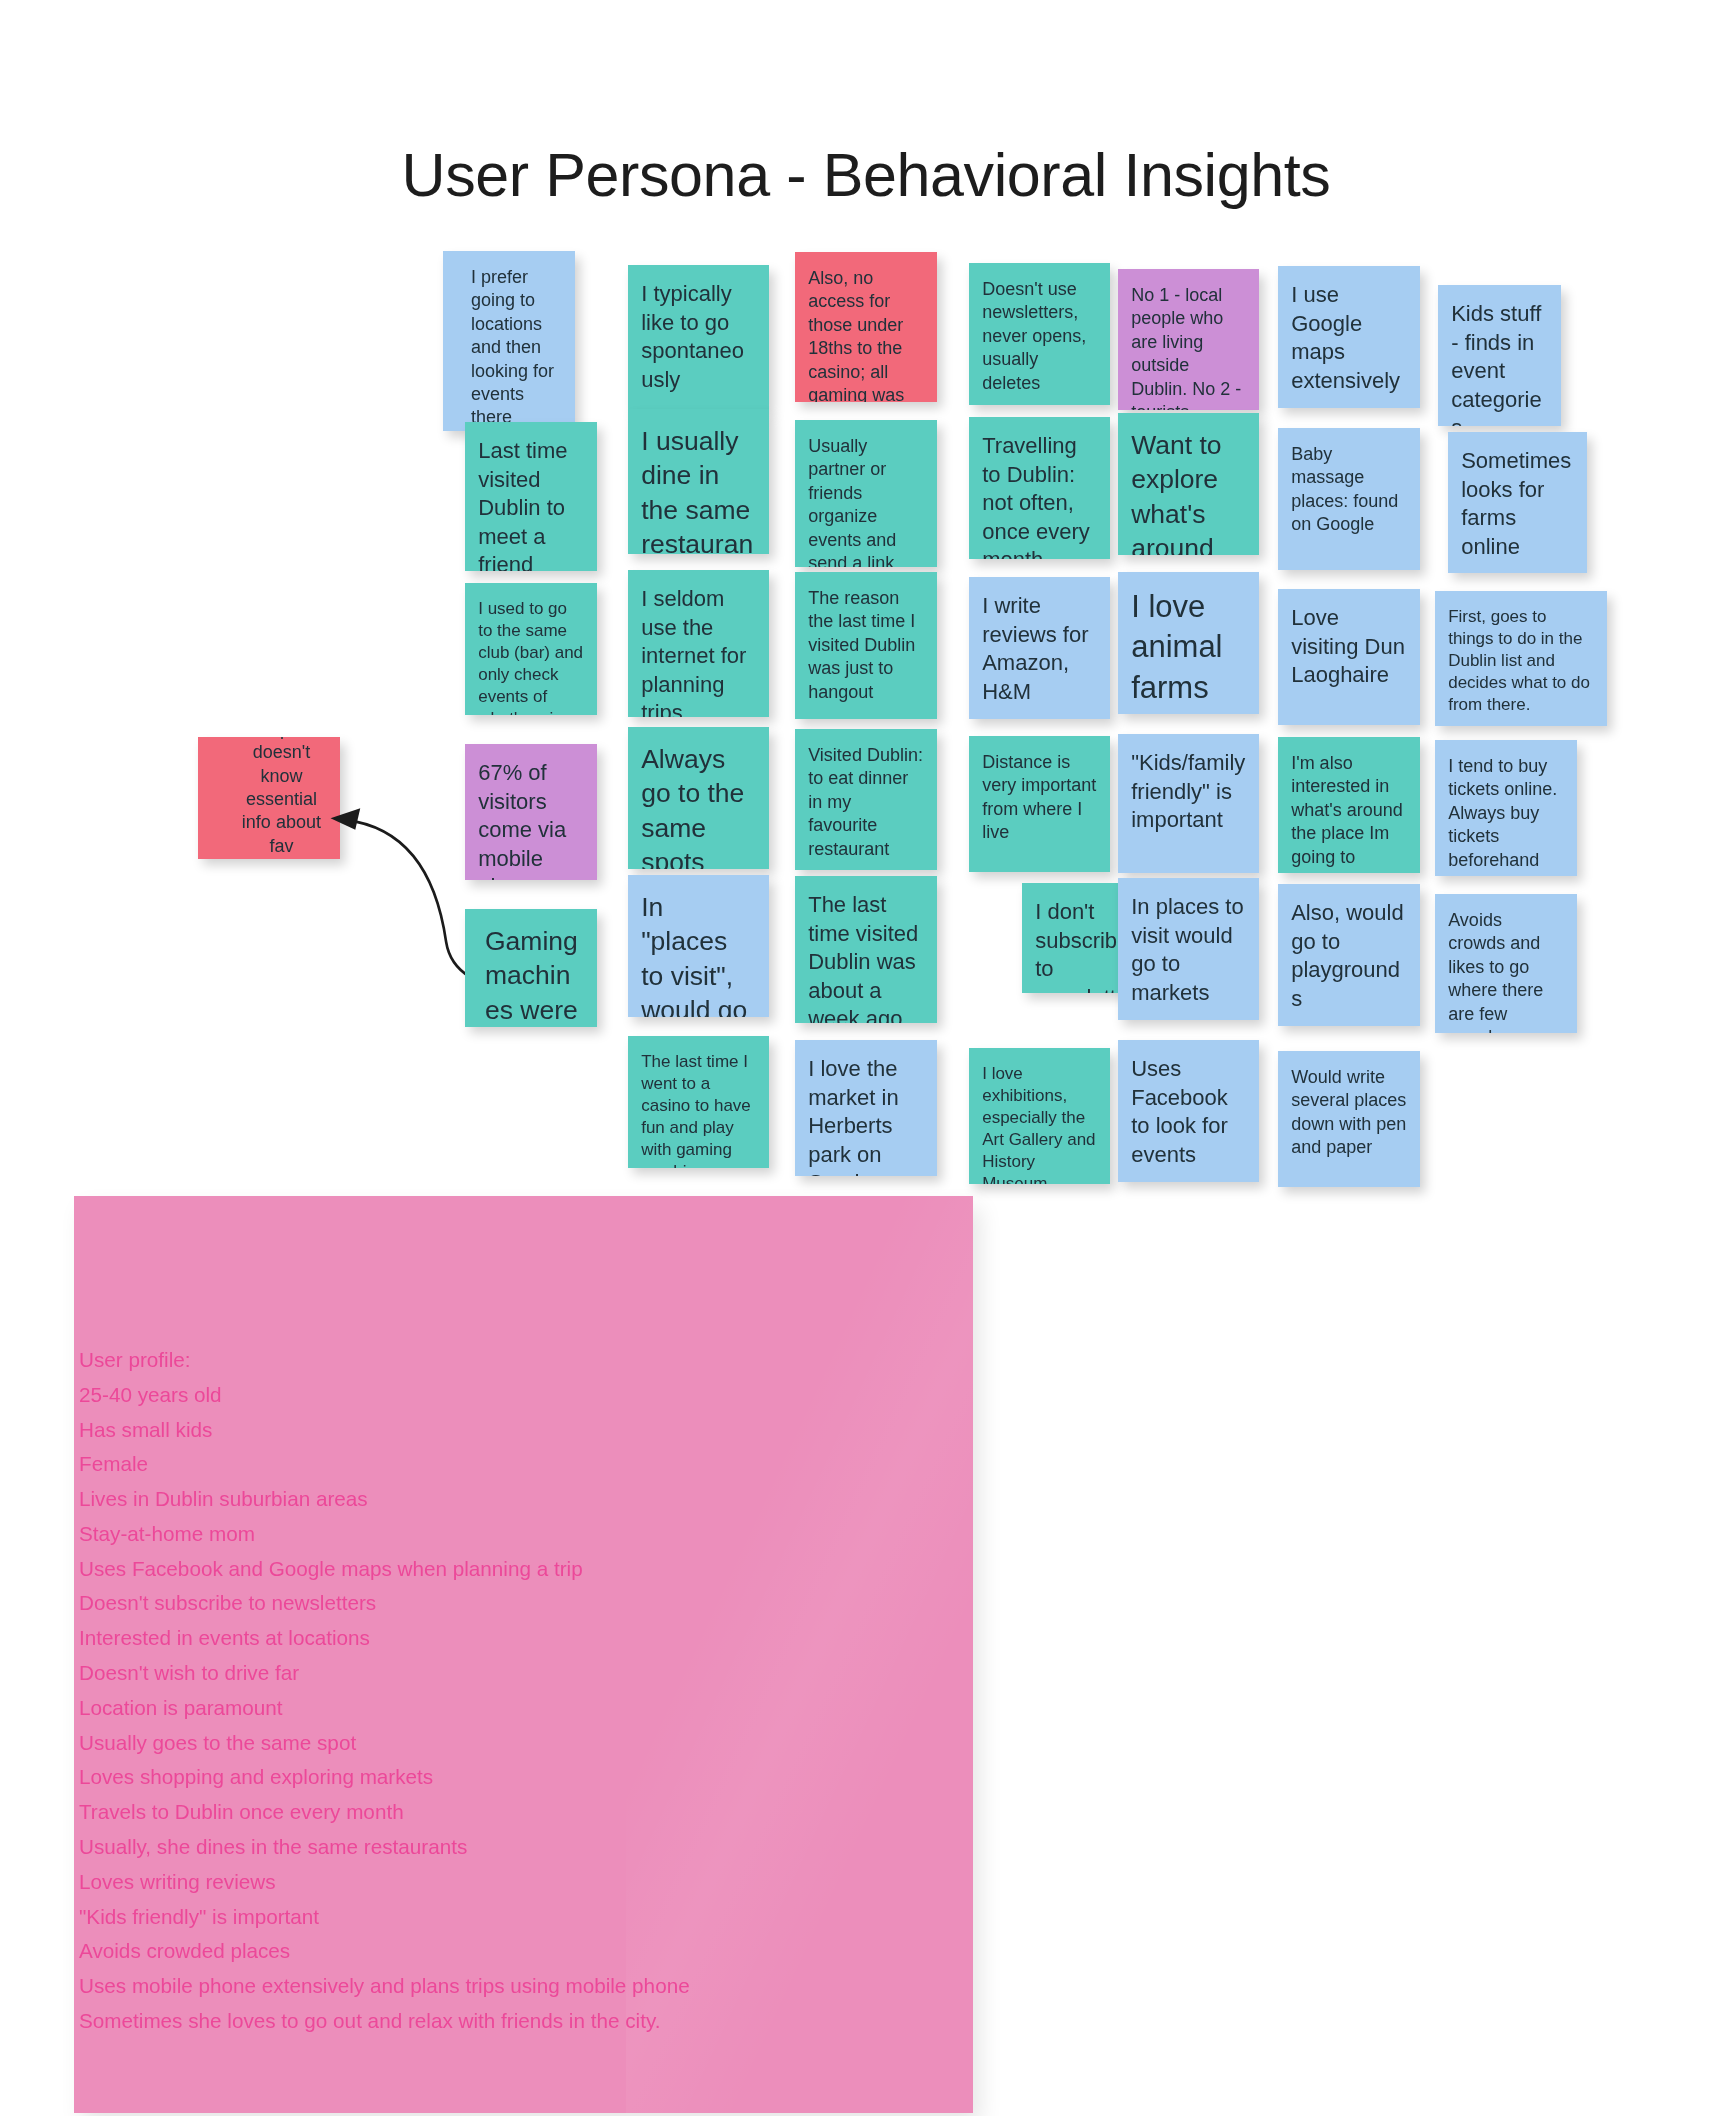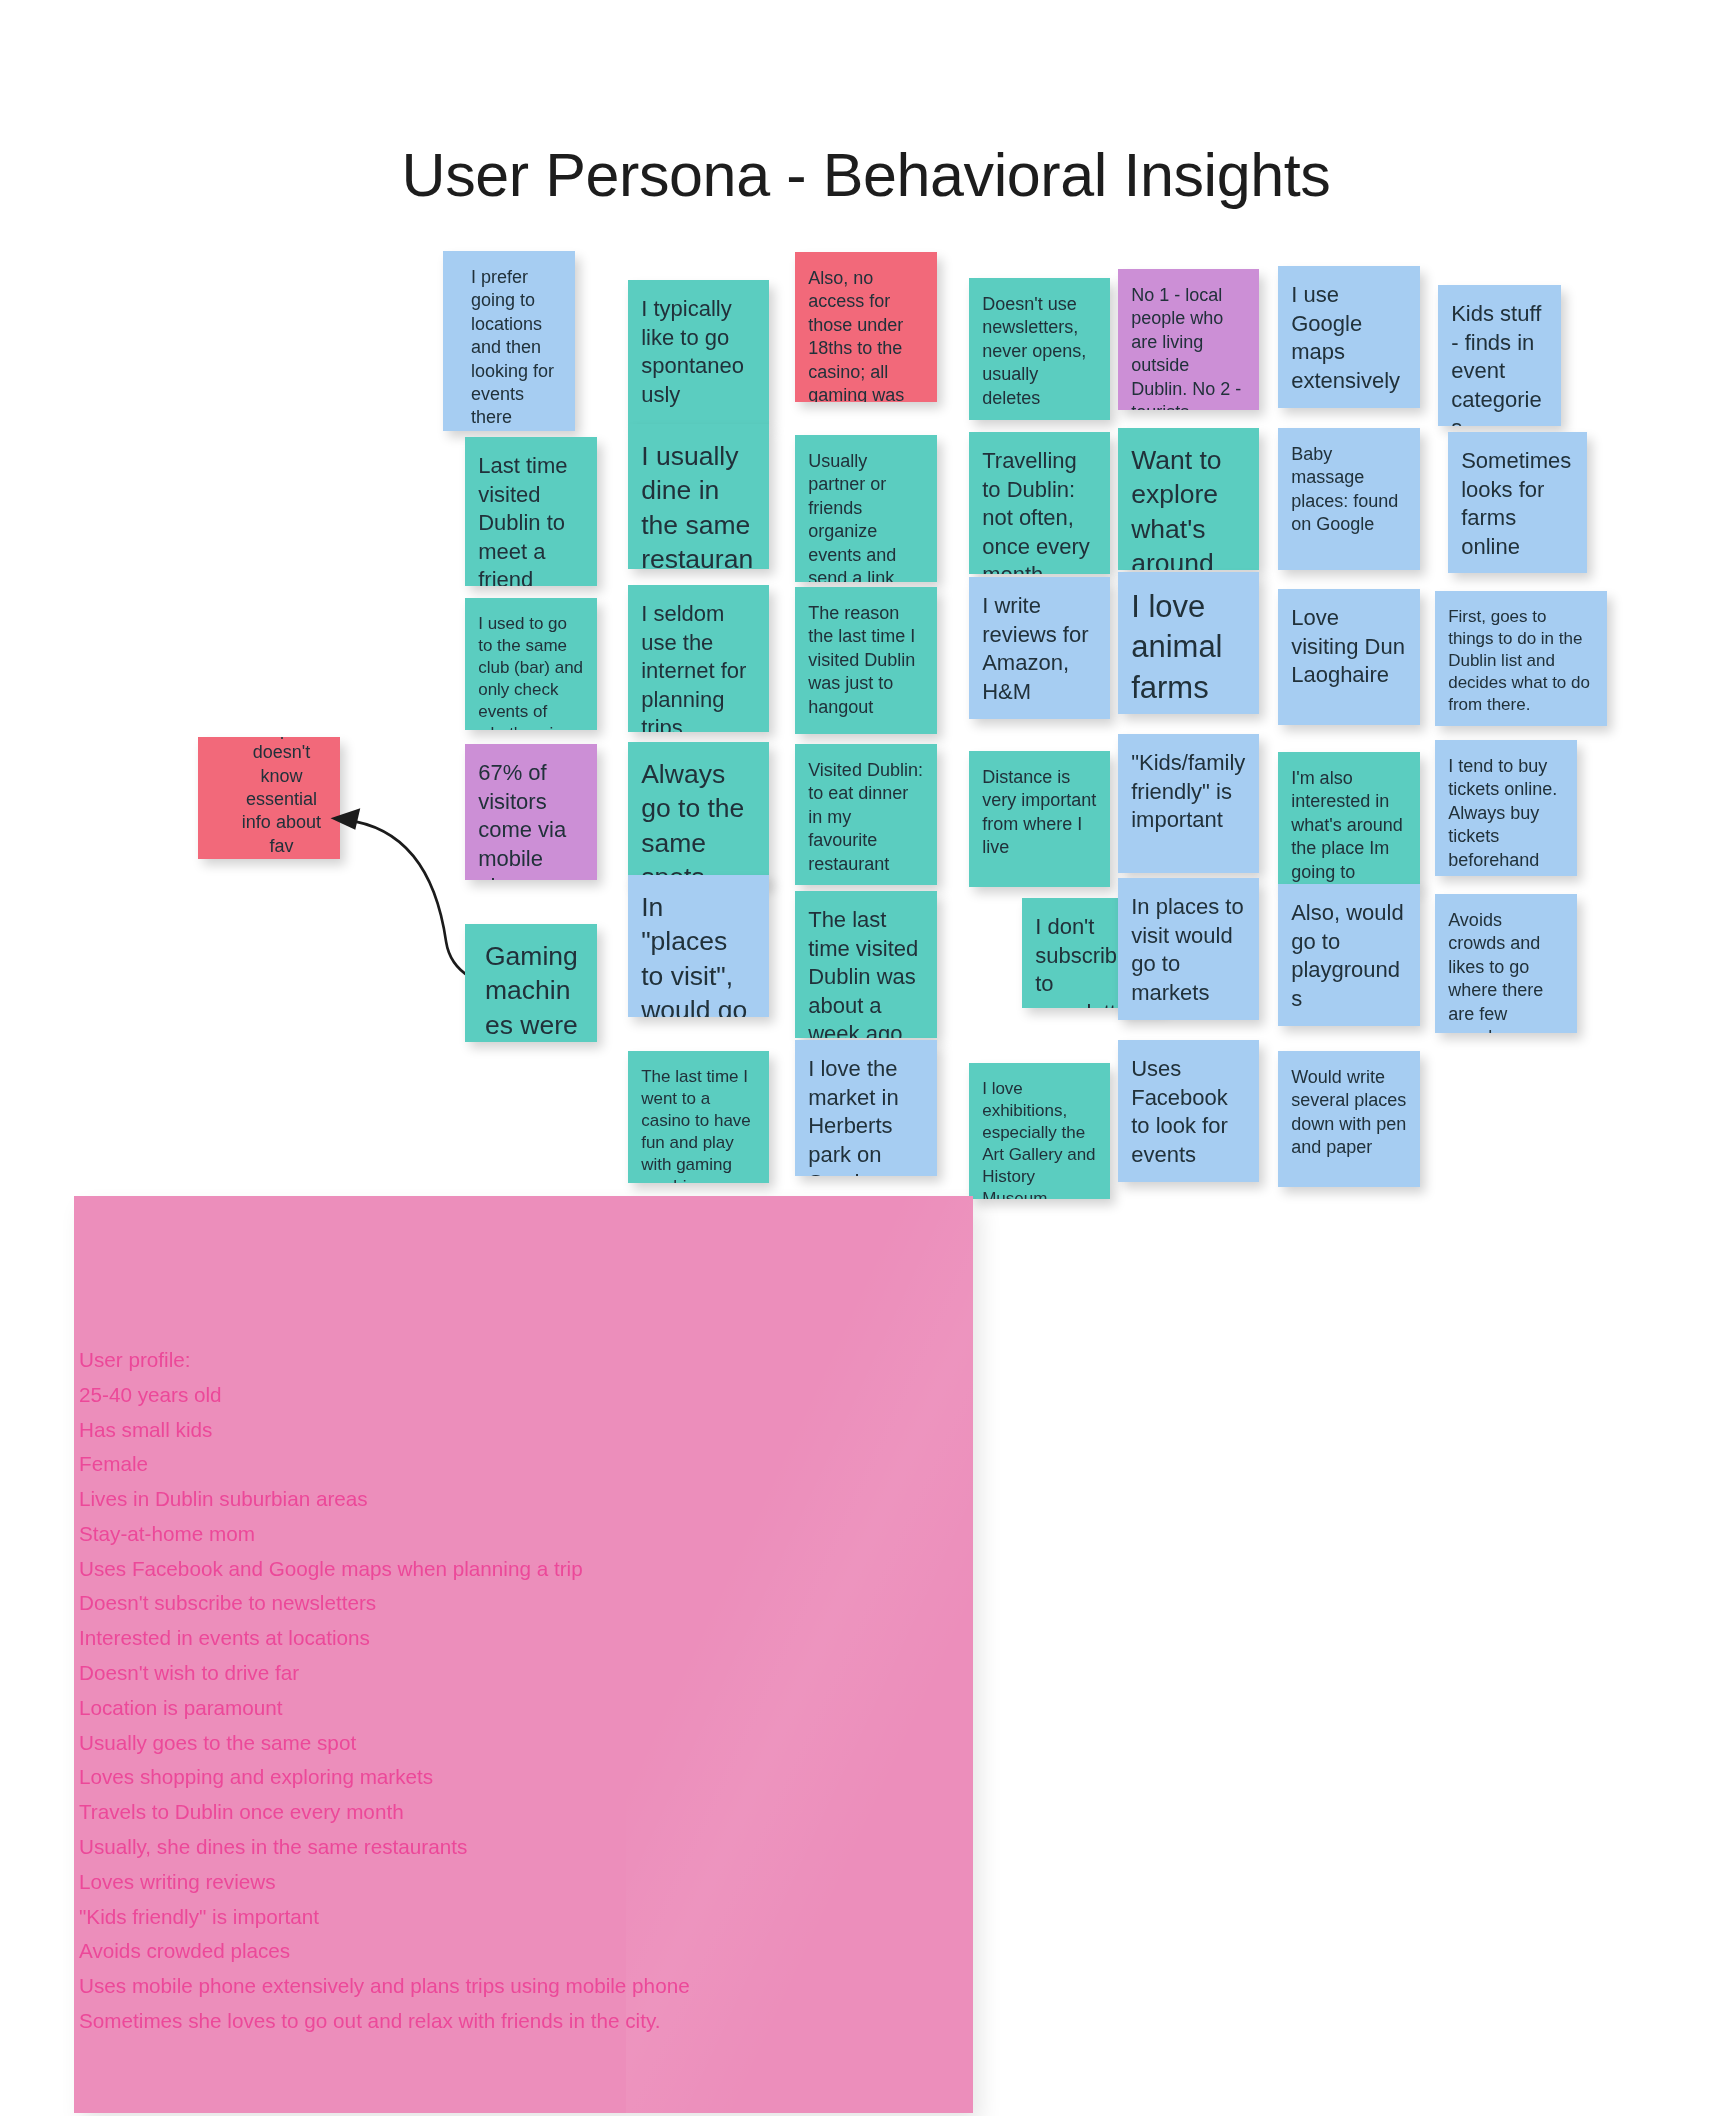--- a/index.html
+++ b/index.html
@@ -37,21 +37,21 @@
     position: absolute;
     box-sizing: border-box;
     padding: 15px 13.2px 11.6px 13.2px;
     line-height: 1.30;
     color: #21313a;
     font-family: "Liberation Sans", sans-serif;
     box-shadow: 5px 7.4px 10.7px rgba(0,0,0,0.18);
     overflow: hidden;
     word-wrap: break-word;
   }
-  .note.teal   { background: #5bcdc0; margin-top: 15px; }
+  .note.teal   { background: #5bcdc0; }
   .note.blue   { background: #a6cdf2; }
   .note.purple { background: #cc8fd6; }
   .note.red    { background: #f2697a; }
 
   .fs-xs { font-size: 17px; }
   .fs-s  { font-size: 18px; }
   .fs-m  { font-size: 22px; }
   .fs-l  { font-size: 26.5px; }
   .fs-xl { font-size: 31px; }
 

